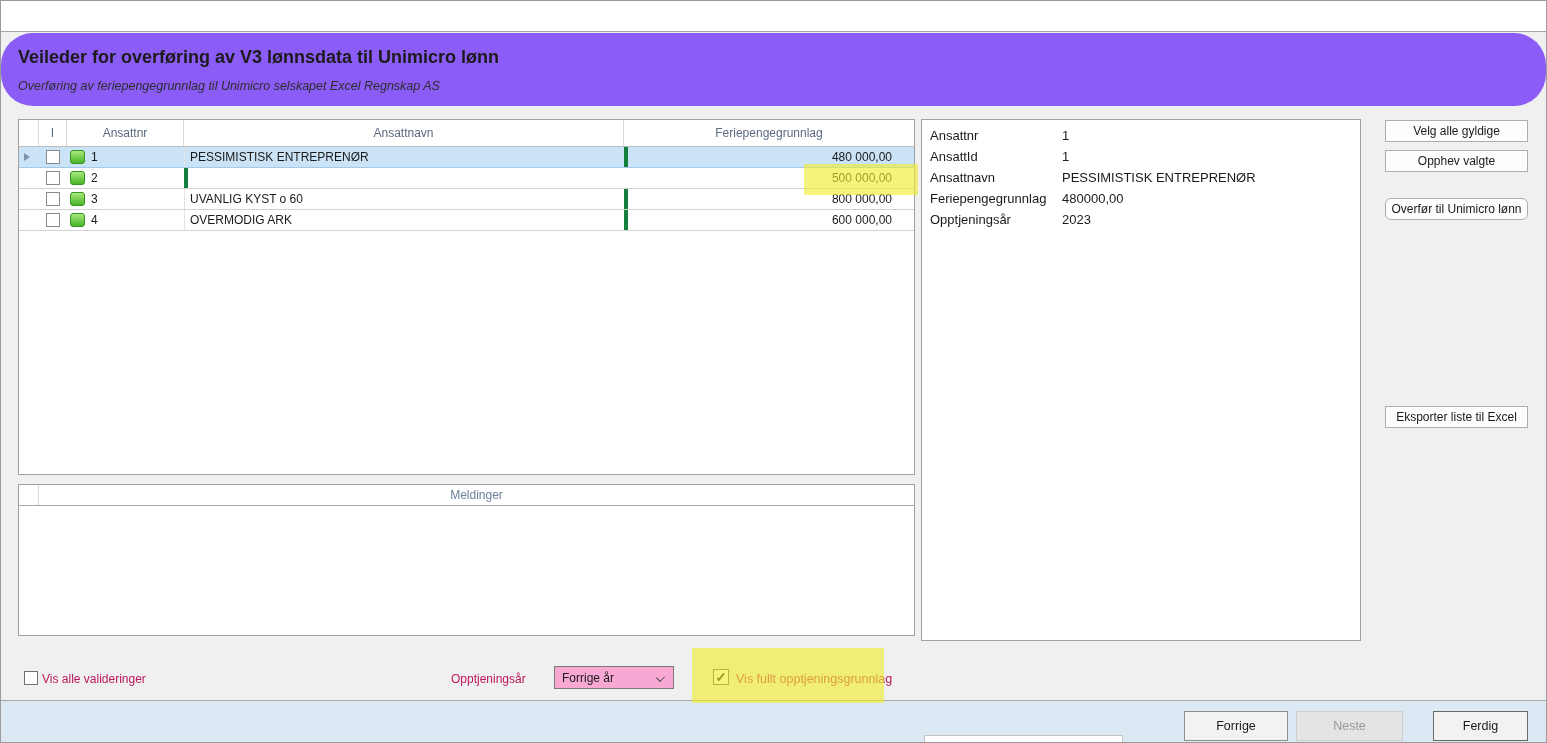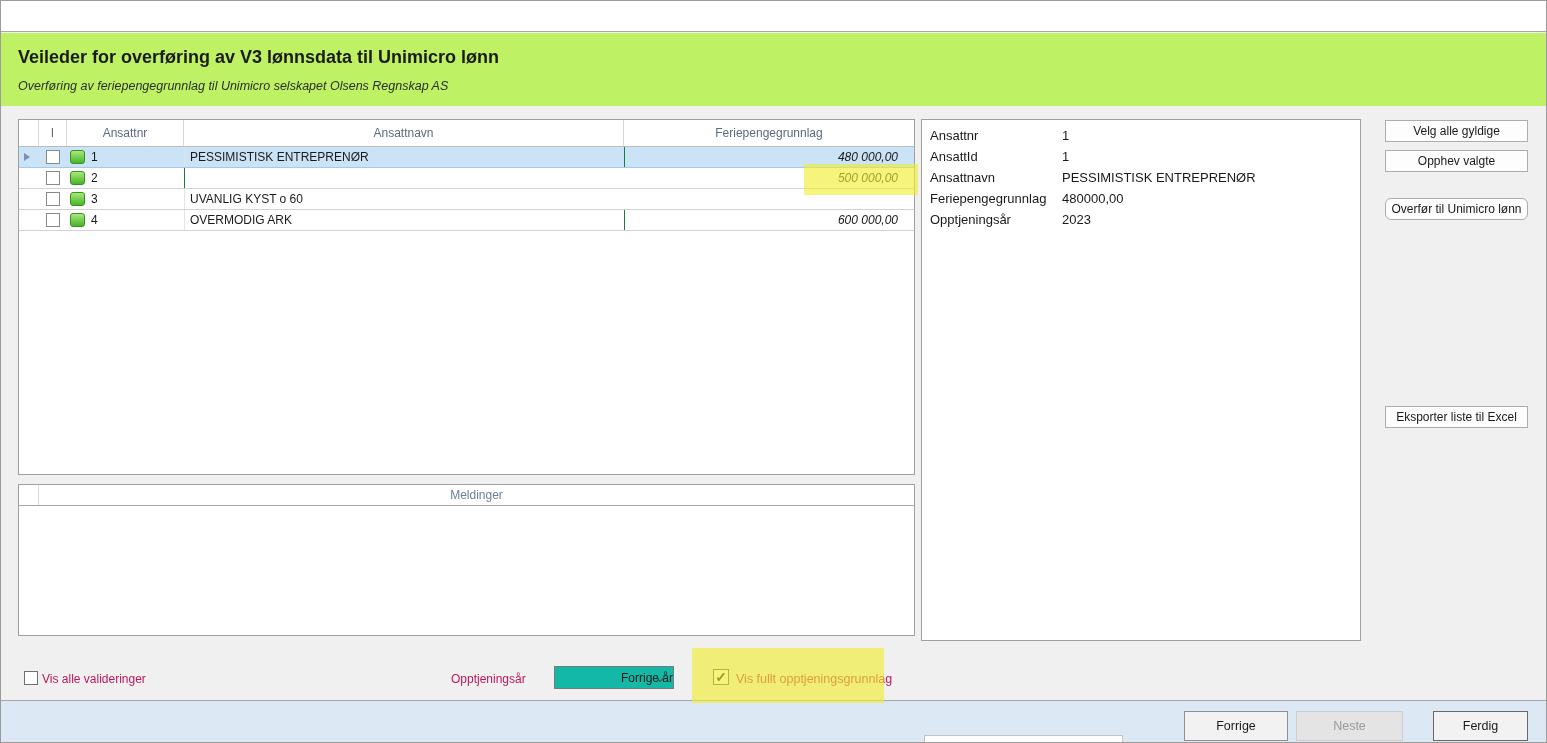--- a/index.html
+++ b/index.html
@@ -14,21 +14,22 @@
     overflow: hidden;
   }
 
   .top-strip {
     position: absolute; left: 0; top: 0; width: 100%; height: 31px;
     background: #ffffff; border-bottom: 1px solid #a8a8a8;
   }
 
   .wizard-header {
     position: absolute; left: 0; top: 32px; width: 100%; height: 73px;
-    background: #bef264;
+    background: #8b5cf6;
+    border-radius: 32px;
   }
   .page-title {
     position: absolute; left: 17px; top: 14px;
     font-size: 18px; font-weight: bold; color: #1b1b1b;
   }
   .page-subtitle {
     position: absolute; left: 17px; top: 46px;
     font-size: 12.5px; font-style: italic; color: #2d2d2d;
   }
 
@@ -52,21 +53,21 @@
   .col-basis  { flex: 1; }
   .grid-header .col-basis { border-right: none; }
 
   .grid-row {
     display: flex; height: 21px; border-bottom: 1px solid #d2d2d2;
     font-size: 12px; color: #1a1a1a; background: #ffffff;
   }
   .grid-row.selected { background: #cbe3f6; border-bottom: 1px solid #a5c9e8; }
   .grid-row .cell { display: flex; align-items: center; height: 100%; }
   .cell-name  { padding-left: 5px; border-left: 1px solid #e3e3e3; }
-  .cell-basis { justify-content: flex-end; padding-right: 16px; border-left: 1px solid #15803d; font-style: italic; }
+  .cell-basis { justify-content: flex-end; padding-right: 22px; border-left: 4px solid #15803d; }
 
   .row-marker-arrow {
     width: 0; height: 0; margin-left: 5px;
     border-top: 4px solid transparent; border-bottom: 4px solid transparent;
     border-left: 6px solid #7d93ab;
   }
   .checkbox {
     width: 14px; height: 14px; background: #ffffff;
     border: 1px solid #8a8a8a; margin: 0 auto;
   }
@@ -113,24 +114,23 @@
 
   
   .bc-label { position: absolute; font-size: 12px; color: #be185d; }
   #cb-validations { position: absolute; left: 23px; top: 670px; width: 14px; height: 14px;
                     background: #fff; border: 1px solid #707070; }
   #lbl-validations { left: 41px; top: 671px; }
   #lbl-opptjeningsar { left: 450px; top: 671px; }
 
   .fake-select {
     position: absolute; left: 553px; top: 665px; width: 120px; height: 23px;
-    background: #14b8a6; border: 1px solid #7a7a7a;
+    background: #f9a8d4; border: 1px solid #7a7a7a;
     display: flex; align-items: center; font-size: 12px; color: #1a1a1a;
     padding-left: 7px;
-    justify-content: flex-end;
   }
   .fake-select .chevron {
     position: absolute; right: 9px; top: 7px;
     width: 7px; height: 7px;
     border-left: 1.5px solid #444; border-bottom: 1.5px solid #444;
     transform: rotate(-45deg) scaleY(0.8);
   }
 
   #cb-fullt { position: absolute; left: 712px; top: 668px; width: 16px; height: 16px;
               background: #fff; border: 1px solid #5a5a5a; z-index: 2;
@@ -166,21 +166,21 @@
 </style>
 </head>
 <body>
 
 <div class="window">
 
   <div class="top-strip"></div>
 
   <div class="wizard-header">
     <div class="page-title">Veileder for overføring av V3 lønnsdata til Unimicro lønn</div>
-    <div class="page-subtitle">Overføring av feriepengegrunnlag til Unimicro selskapet Olsens Regnskap AS</div>
+    <div class="page-subtitle">Overføring av feriepengegrunnlag til Unimicro selskapet Excel Regnskap AS</div>
   </div>
 
   <div class="employees-grid">
     <div class="grid-header">
       <div class="hcell col-marker"></div>
       <div class="hcell col-valid">I</div>
       <div class="hcell col-nr">Ansattnr</div>
       <div class="hcell col-name">Ansattnavn</div>
       <div class="hcell col-basis">Feriepengegrunnlag</div>
     </div>
@@ -215,20 +215,21 @@
     <div class="grid-row">
       <div class="cell col-marker"></div>
       <div class="cell col-valid">
           <div class="checkbox"></div>
         </div>
       <div class="cell col-nr">
           <div class="status-icon"></div>
           <span>3</span>
         </div>
       <div class="cell col-name cell-name">UVANLIG KYST o 60</div>
+      <div class="cell col-basis cell-basis">800 000,00</div>
     </div>
 
     <div class="grid-row">
       <div class="cell col-marker"></div>
       <div class="cell col-valid">
           <div class="checkbox"></div>
         </div>
       <div class="cell col-nr">
           <div class="status-icon"></div>
           <span>4</span>

